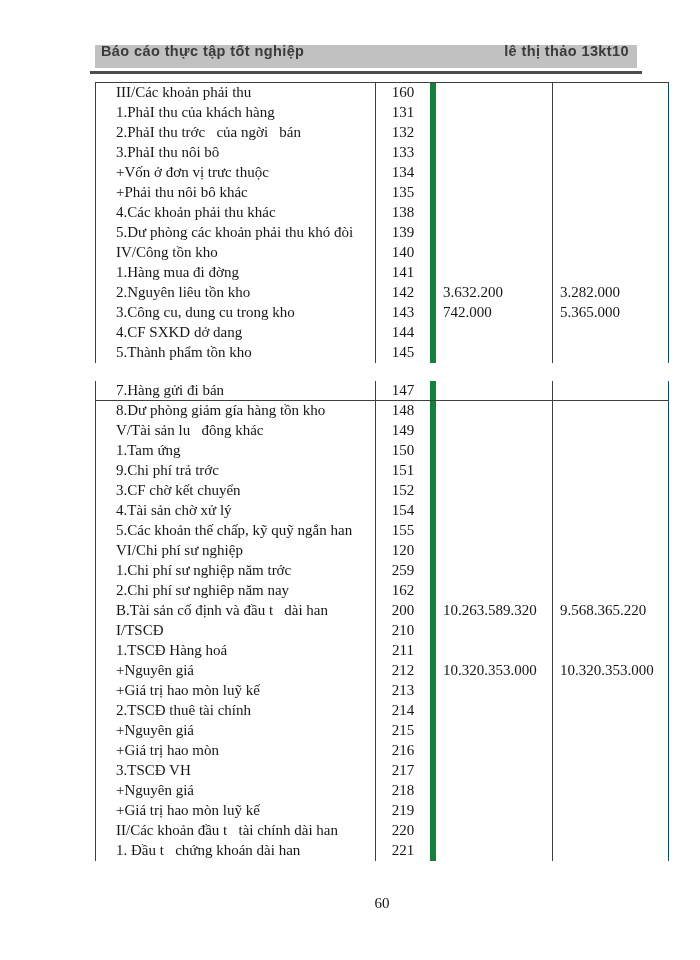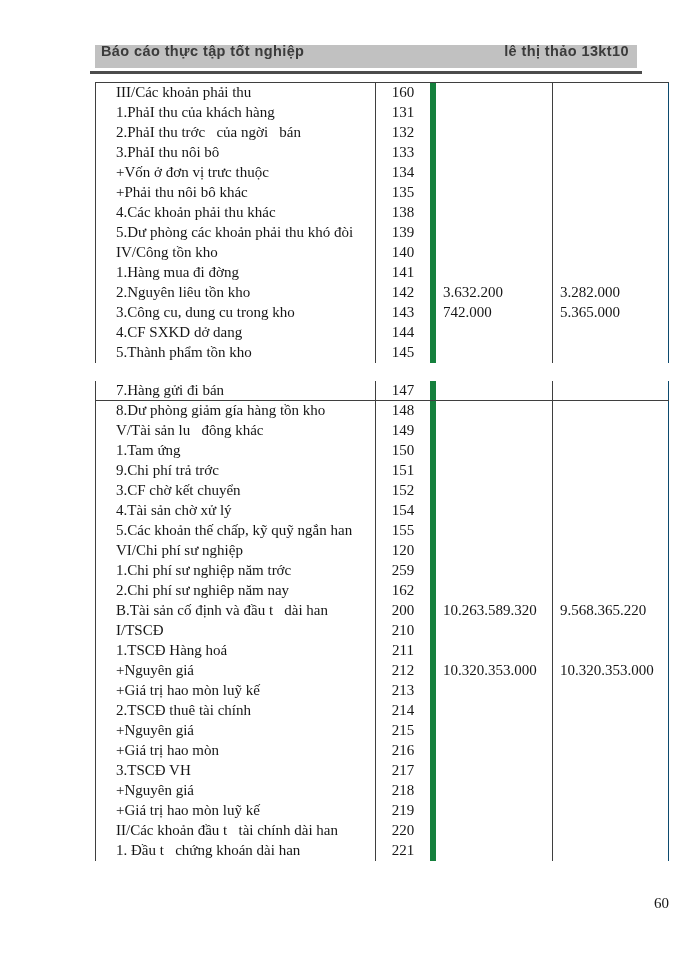--- a/index.html
+++ b/index.html
@@ -72,21 +72,21 @@
     width: 117px;
     border-left: 1px solid #3f3f3f;
     border-right: 1px solid #0c4a6e;
     padding-left: 7px;
   }
 
   .page-number {
     position: absolute;
     left: 95px; top: 895px;
     width: 574px;
-    text-align: right;
+    text-align: center;
     font-size: 15px;
   }
 </style>
 </head>
 <body>
 
 <div class="page">
 
   <div class="header-bar">
     <span>Báo cáo thực tập tốt nghiệp</span>

